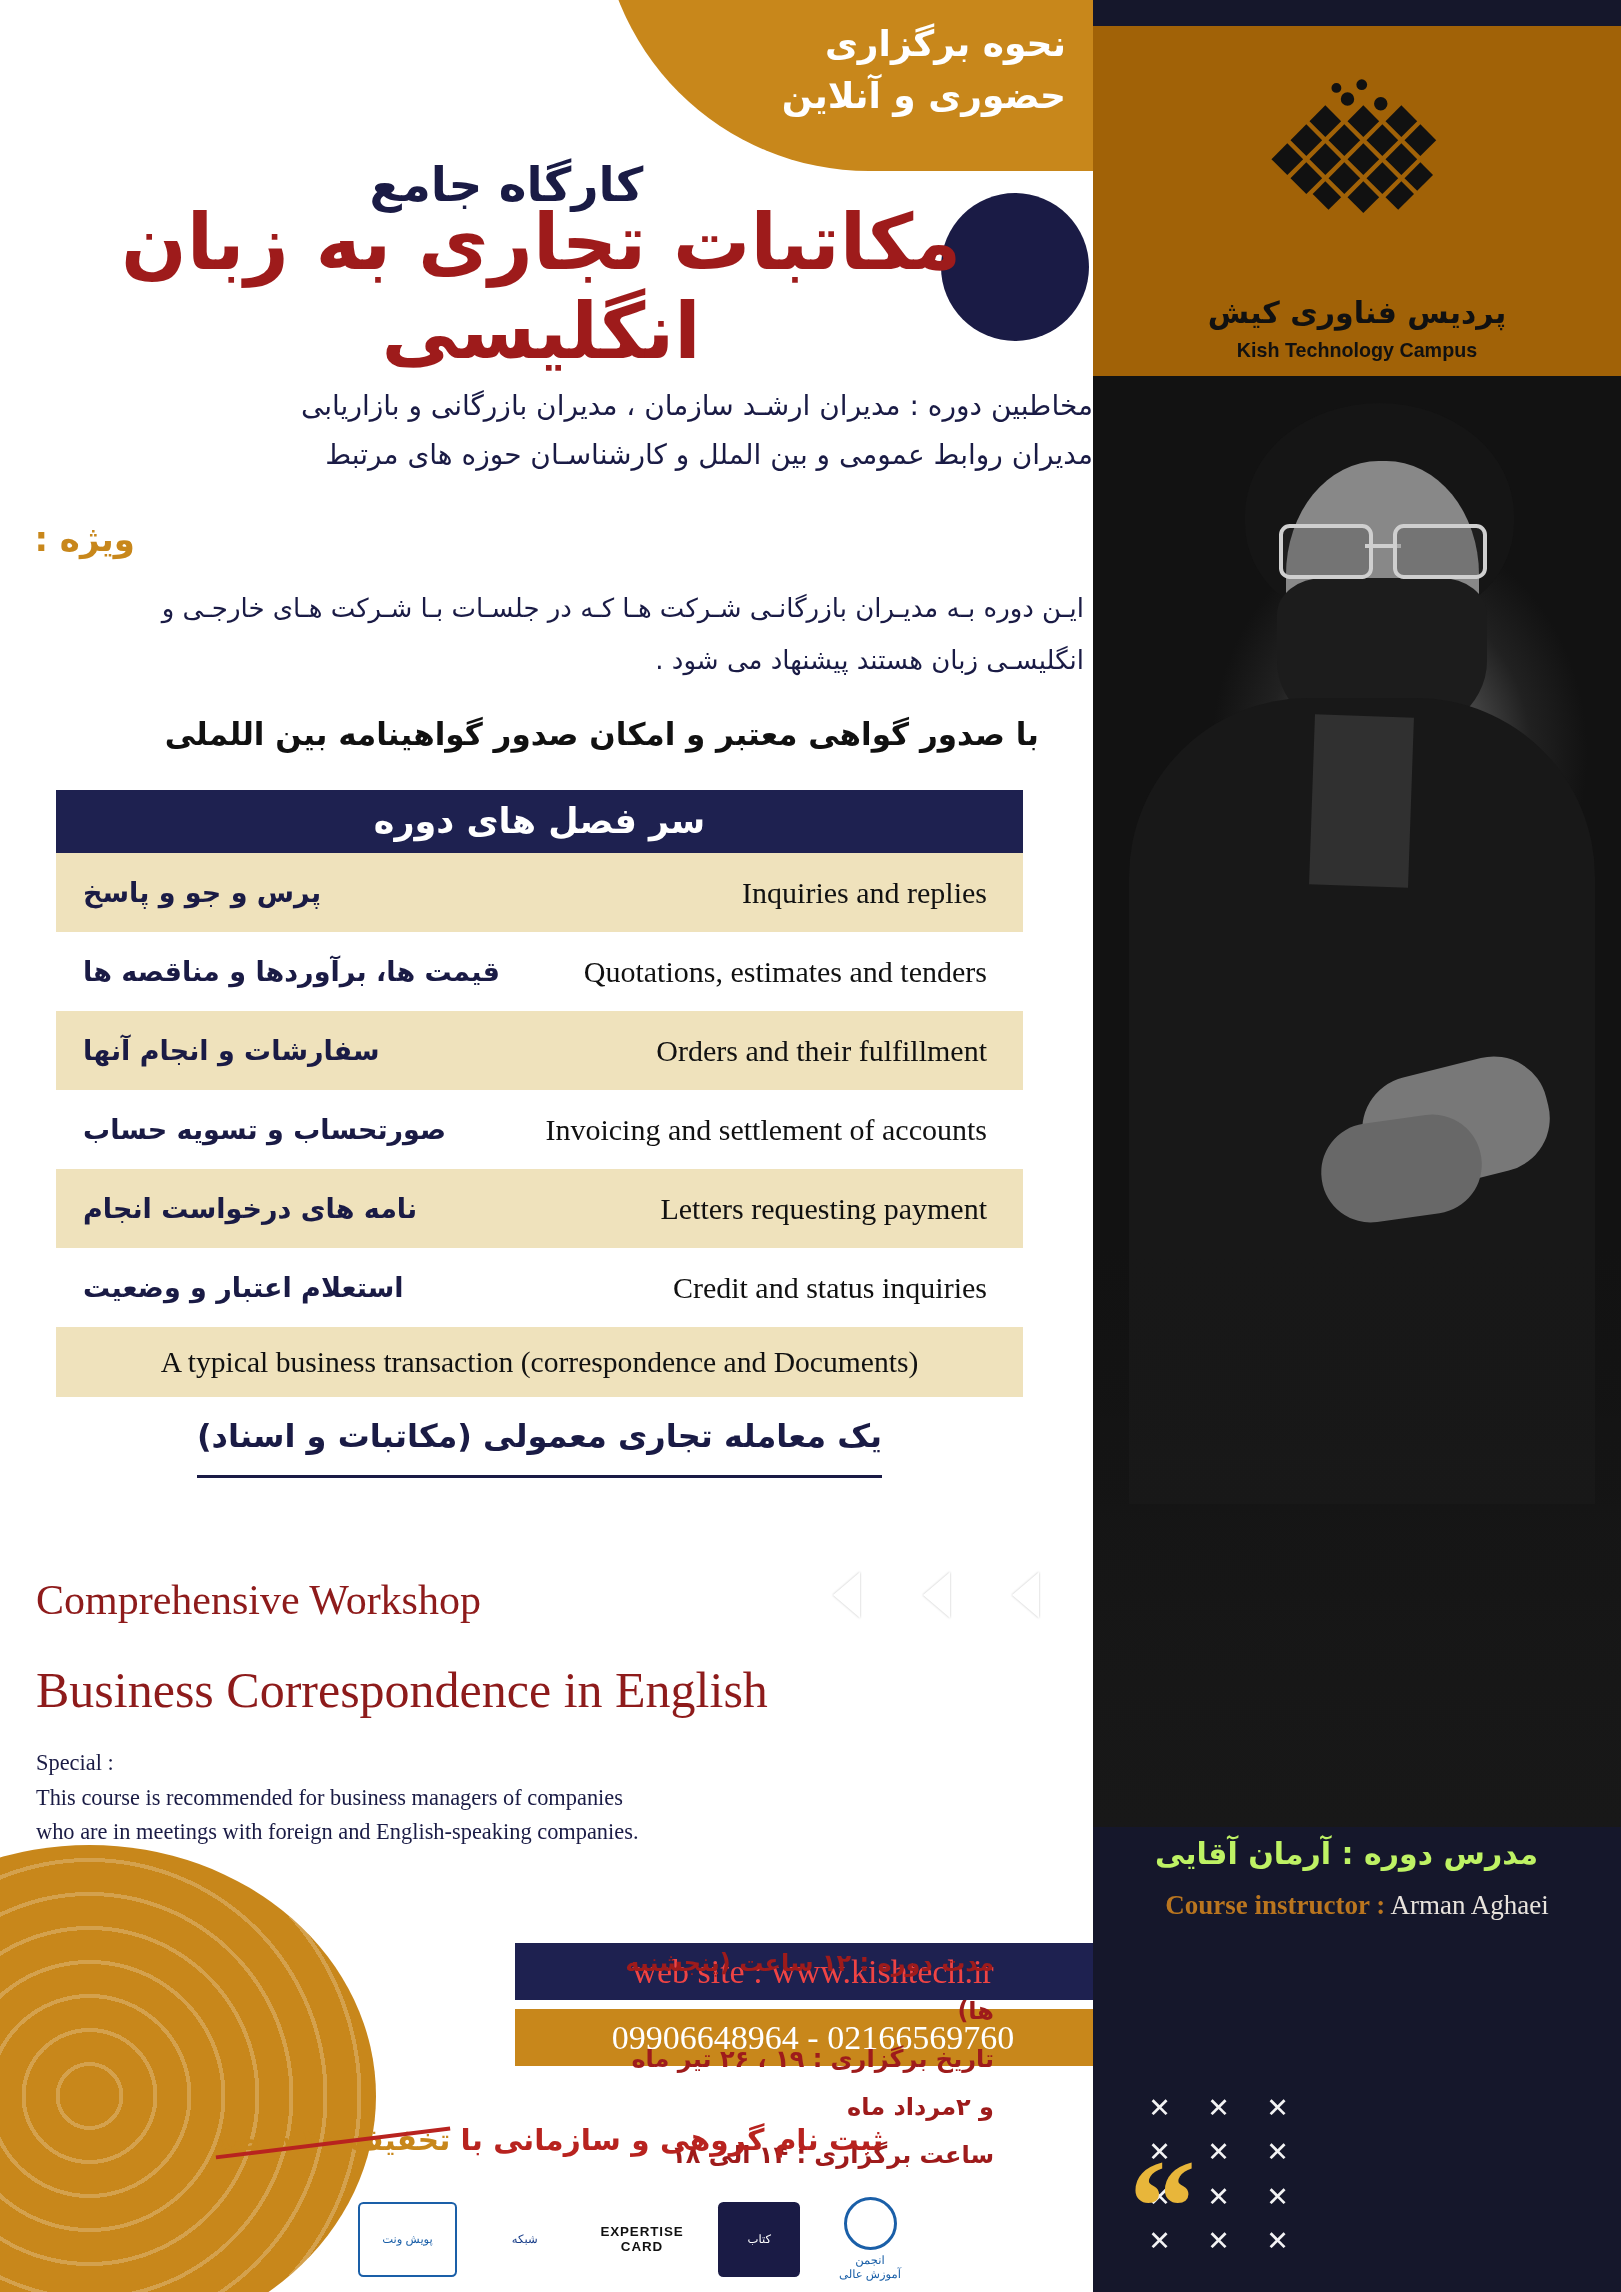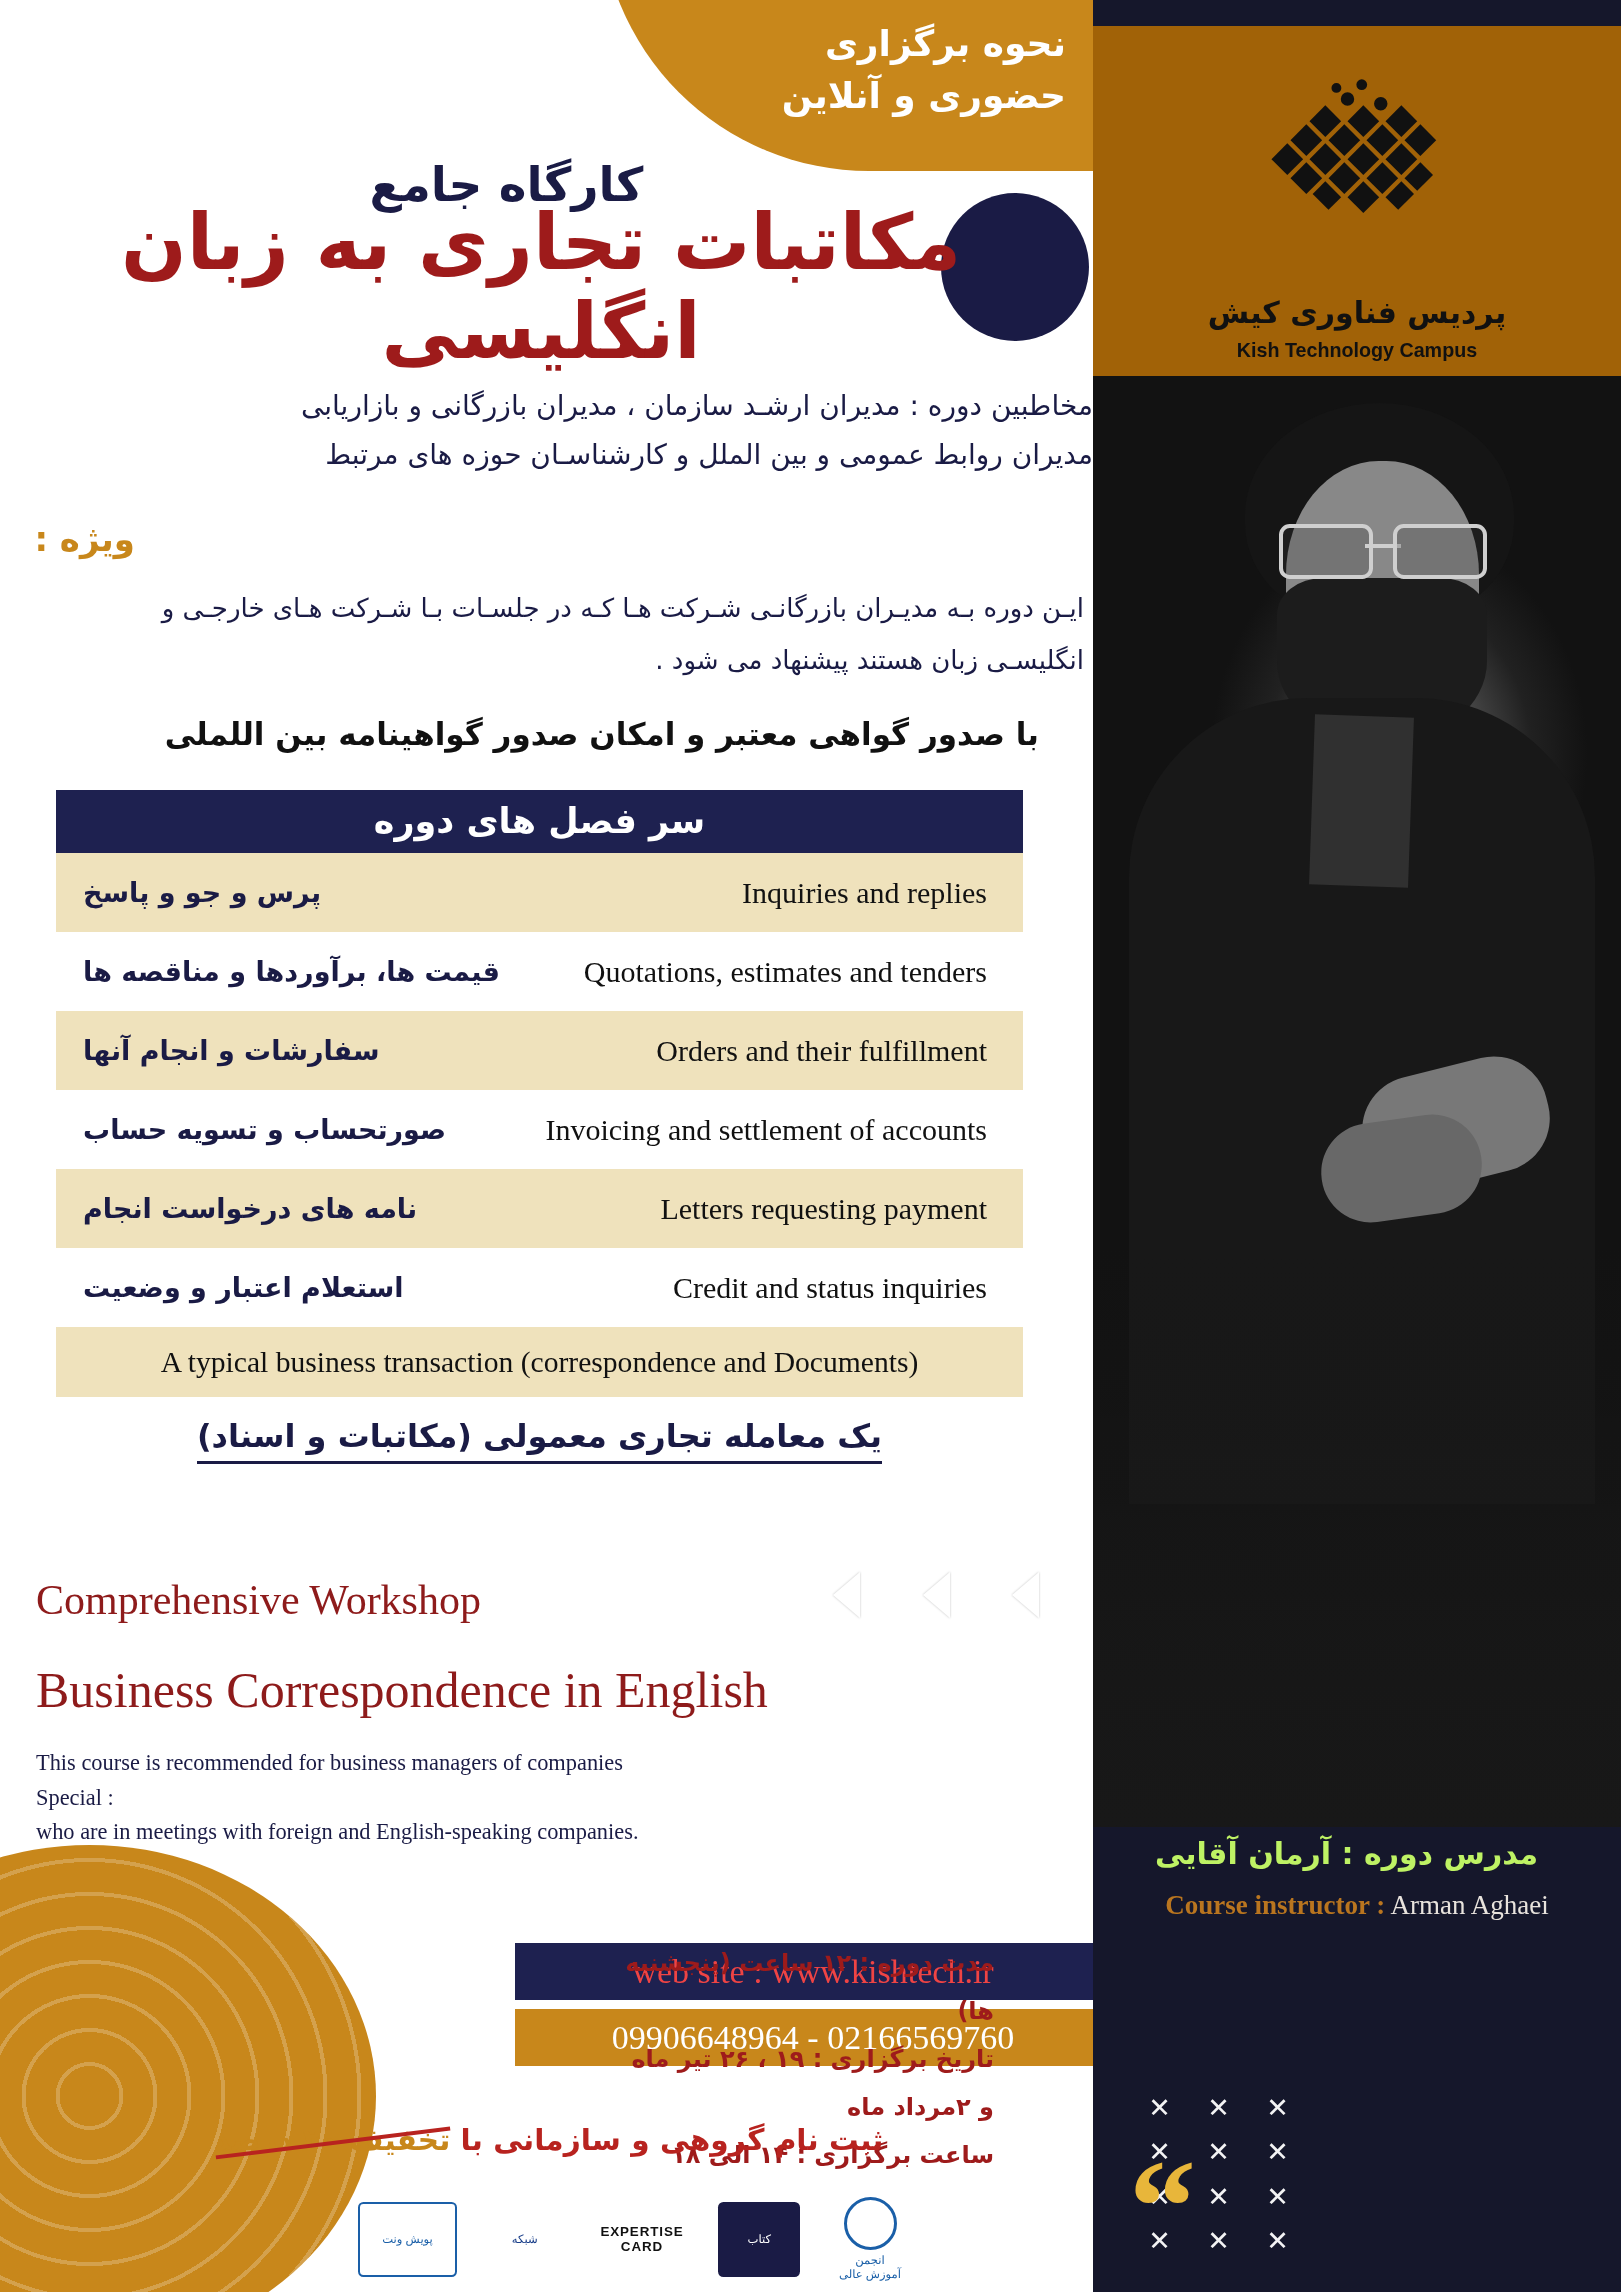--- a/index.html
+++ b/index.html
@@ -150,21 +150,21 @@
     font-family:"Liberation Serif",serif;color:#111;font-size:30px;direction:ltr;flex:0 0 auto;
   }
   .syl-full{
     background:#efe2bc;height:70px;display:flex;align-items:center;justify-content:center;
     font-family:"Liberation Serif",serif;color:#111;font-size:29.6px;direction:ltr;
   }
   .syl-under{
     margin-top:19.7px;text-align:center;direction:rtl;
     font-family:"DejaVu Sans",sans-serif;font-weight:bold;color:#1a1b45;font-size:32px;
   }
-  .syl-under span{border-bottom:3.6px solid #1a1b45;padding-bottom:6px;}
+  .syl-under span{border-bottom:3.6px solid #1a1b45;padding-bottom:20px;}
 
   
   .en-title1{
     position:absolute;top:1576px;left:36px;width:716px;direction:ltr;text-align:left;
     font-family:"Liberation Serif",serif;color:#8e1b1b;font-size:42px;
   }
   .en-title2{
     position:absolute;top:1661px;left:36px;width:1030px;direction:ltr;text-align:left;
     font-family:"Liberation Serif",serif;color:#8e1b1b;font-size:50px;
   }
@@ -302,22 +302,22 @@
 
     <div class="arrows">
       <i class="a1"></i>
       <i class="a2"></i>
       <i class="a3"></i>
     </div>
 
     <div class="en-title1">Comprehensive Workshop</div>
     <div class="en-title2">Business Correspondence in English</div>
     <div class="en-special">
+      <div>Special :</div>
       <div>This course is recommended for business managers of companies</div>
-      <div>Special :</div>
       <div>who are in meetings with foreign and English-speaking companies.</div>
     </div>
 
     <div class="gold-bl"></div>
     <div class="gold-rings"></div>
 
     <div class="box-web">web site : www.kishtech.ir</div>
     <div class="box-tel">09906648964 - 02166569760</div>
 
     <div class="info-lines">

